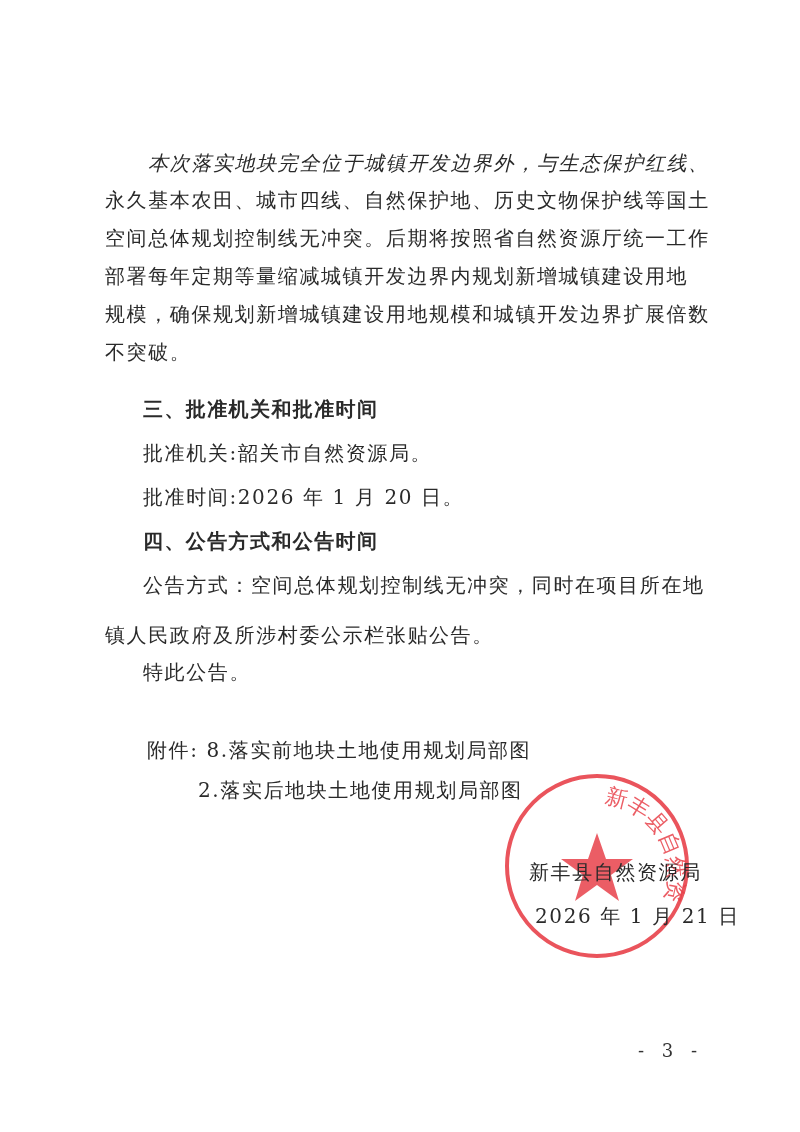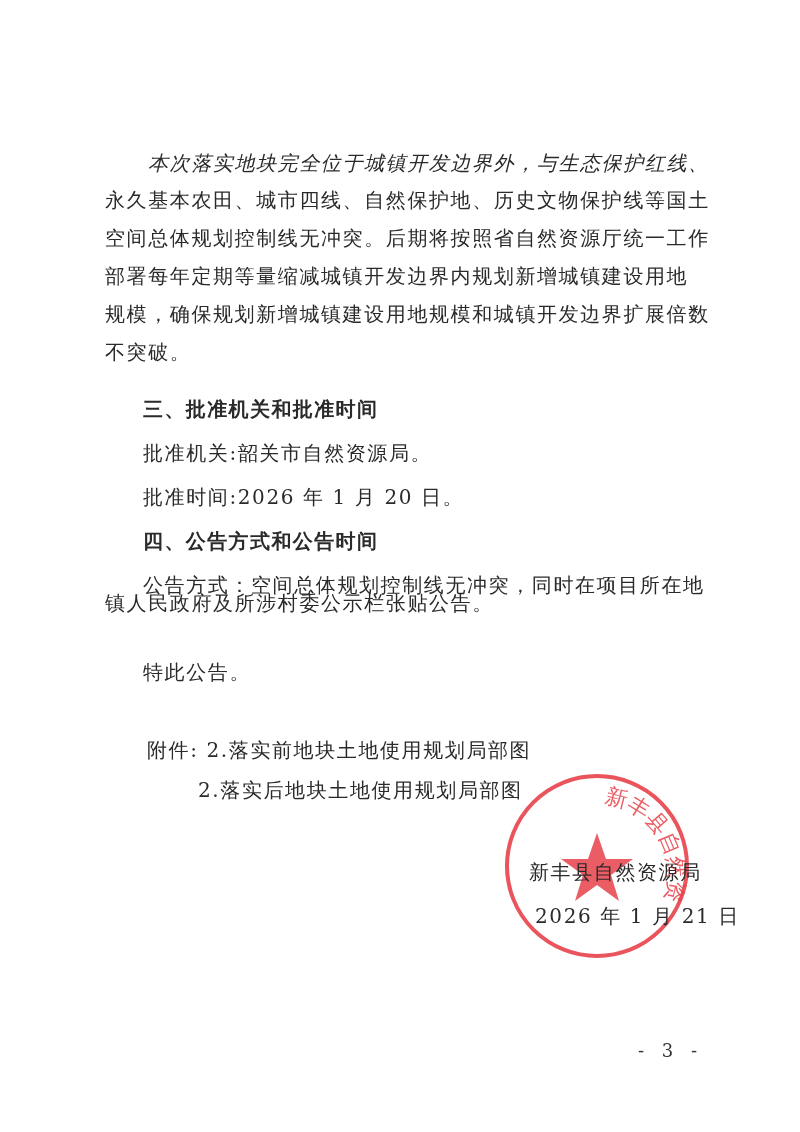--- a/index.html
+++ b/index.html
@@ -20,24 +20,24 @@
   <div class="line" style="left:105px;top:264px;">部署每年定期等量缩减城镇开发边界内规划新增城镇建设用地</div>
   <div class="line" style="left:105px;top:302px;">规模，确保规划新增城镇建设用地规模和城镇开发边界扩展倍数</div>
   <div class="line" style="left:105px;top:340px;text-align:center;">不突破。</div>
 
   <div class="line bold" style="left:143px;top:397px;">三、批准机关和批准时间</div>
   <div class="line" style="left:143px;top:441px;">批准机关:韶关市自然资源局。</div>
   <div class="line" style="left:143px;top:485px;">批准时间:2026 年 1 月 20 日。</div>
 
   <div class="line bold" style="left:143px;top:529px;">四、公告方式和公告时间</div>
   <div class="line" style="left:143px;top:573px;">公告方式：空间总体规划控制线无冲突，同时在项目所在地</div>
-  <div class="line" style="left:105px;top:593px;font-family:Liberation Mono, monospace;">镇人民政府及所涉村委公示栏张贴公告。</div>
+  <div class="line" style="left:105px;top:623px;">镇人民政府及所涉村委公示栏张贴公告。</div>
   <div class="line" style="left:143px;top:660px;text-align:right;">特此公告。</div>
 
-  <div class="line" style="left:147px;top:738px;">附件: 2.落实前地块土地使用规划局部图</div>
+  <div class="line" style="left:147px;top:738px;">附件: 8.落实前地块土地使用规划局部图</div>
   <div class="line" style="left:198px;top:778px;">2.落实后地块土地使用规划局部图</div>
 
   <svg class="seal" viewBox="0 0 190 190">
     <circle cx="95" cy="95" r="90" fill="none" stroke="#e8414a" stroke-width="4" opacity="0.9"></circle>
     <polygon points="95,62 104,88 131,88 109,104 117,130 95,114 73,130 81,104 59,88 86,88" fill="#e8414a" opacity="0.85"></polygon>
     <text x="95" y="95" font-size="22" fill="#e8414a" opacity="0.85" font-family="DejaVu Serif, serif" text-anchor="middle">
       <textPath href="#sealArc" startOffset="50%">新丰县自然资源局</textPath>
     </text>
     <defs>
       <path id="sealArc" d="M 28,130 A 72,72 0 1,1 162,130"></path>

